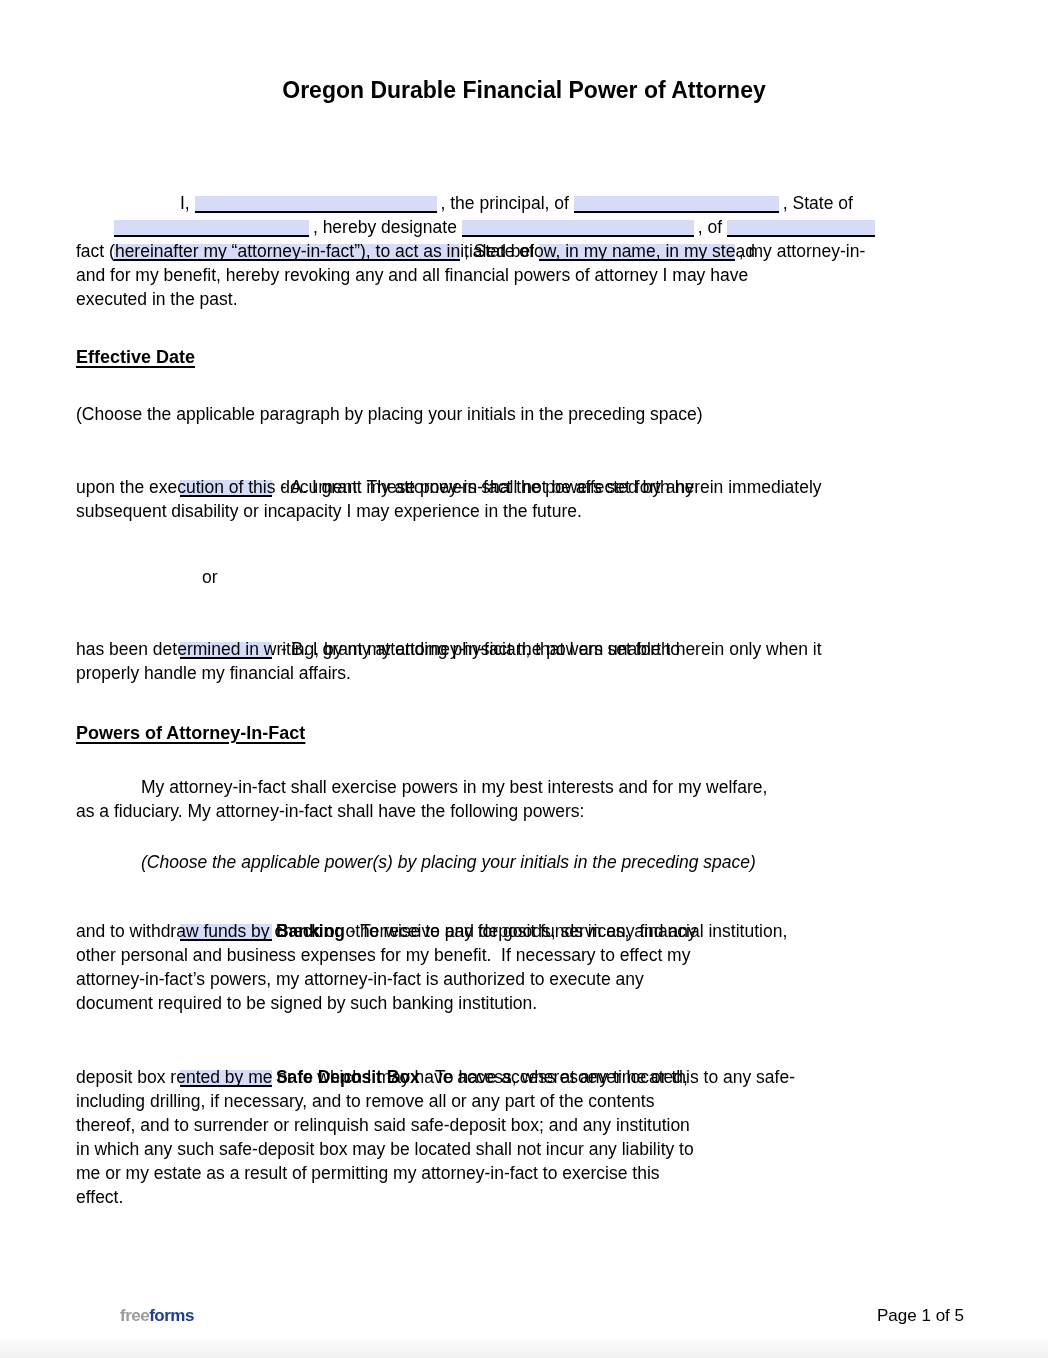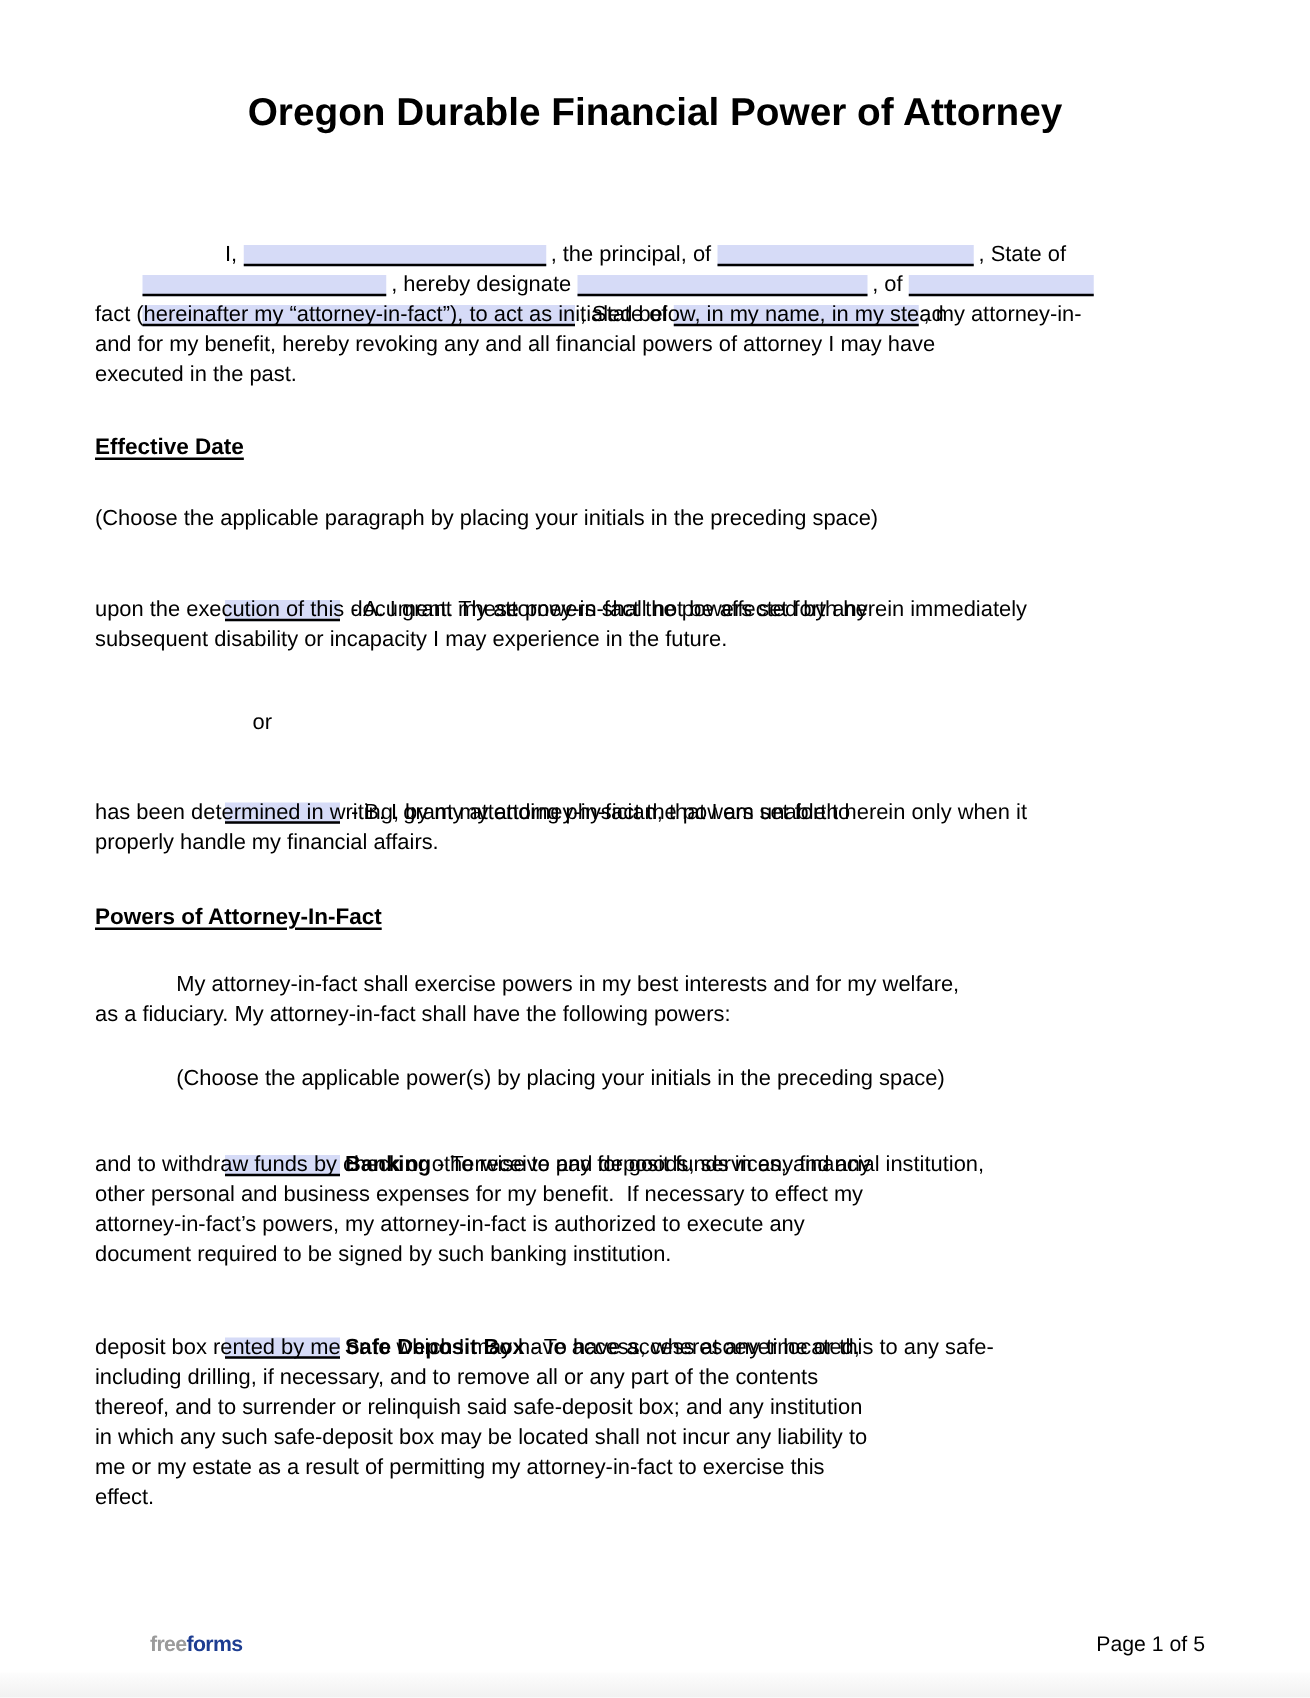--- a/index.html
+++ b/index.html
@@ -1,20 +1,20 @@
 <!DOCTYPE html>
 <html style="--hl: #d6dbf7; --c-free: #9b9b9b; --c-forms: #1d3d91;"><head>
 <meta charset="utf-8">
 <style>
   * { margin:0; padding:0; box-sizing:border-box; }
   html,body { width:1048px; height:1358px; background:#ffffff; overflow:hidden;
               font-family:"Liberation Sans", sans-serif; color:#000; }
   .sheet { width:1048px; height:1358px; position:relative; }
 
-  .doc-title { font-size:31px; font-weight:bold; text-align:center; padding-top:75px; line-height:30px; }
+  .doc-title { font-size:23px; font-weight:bold; text-align:center; padding-top:75px; line-height:30px; }
 
   .body-col { padding:0 118px 0 76px; }
   .line { white-space:pre; height:24px; line-height:24px; font-size:17.5px; }
   .seg  { white-space:pre; }
 
   .heading { font-size:18px; font-weight:bold; line-height:24px;
              text-decoration:underline; text-decoration-thickness:2px; text-underline-offset:3px; }
 
   .blank { display:inline-block; height:17px; background:var(--hl,#d6dbf7);
            border-bottom:2px solid #000; vertical-align:-4px; margin-right:4px; }
@@ -26,21 +26,21 @@
   .ind2 { padding-left:126px; }
 
   .p-intro   { margin-top:62px; }
   .h-eff     { margin-top:34px; }
   .p-choose1 { margin-top:33px; }
   .p-opta    { margin-top:25px; }
   .p-or      { margin-top:42px; }
   .p-optb    { margin-top:24px; }
   .h-pow     { margin-top:36px; }
   .p-powintro{ margin-top:30px; }
-  .p-choose2 { margin-top:27px; }
+  .p-choose2 { margin-top:27px;font-style:italic; }
   .p-bank    { margin-top:21px; }
   .p-safe    { margin-top:26px; }
 
   .power-label { font-weight:bold; }
 
   .footer { margin-top:92px; height:30px; display:flex; justify-content:space-between;
             align-items:baseline; padding:0 84px 0 120px; }
   .brand { font-size:17px; font-weight:bold; line-height:30px; letter-spacing:-0.5px; }
   .brand .free  { color:var(--c-free,#9b9b9b); }
   .brand .forms { color:var(--c-forms,#1d3d91); }

